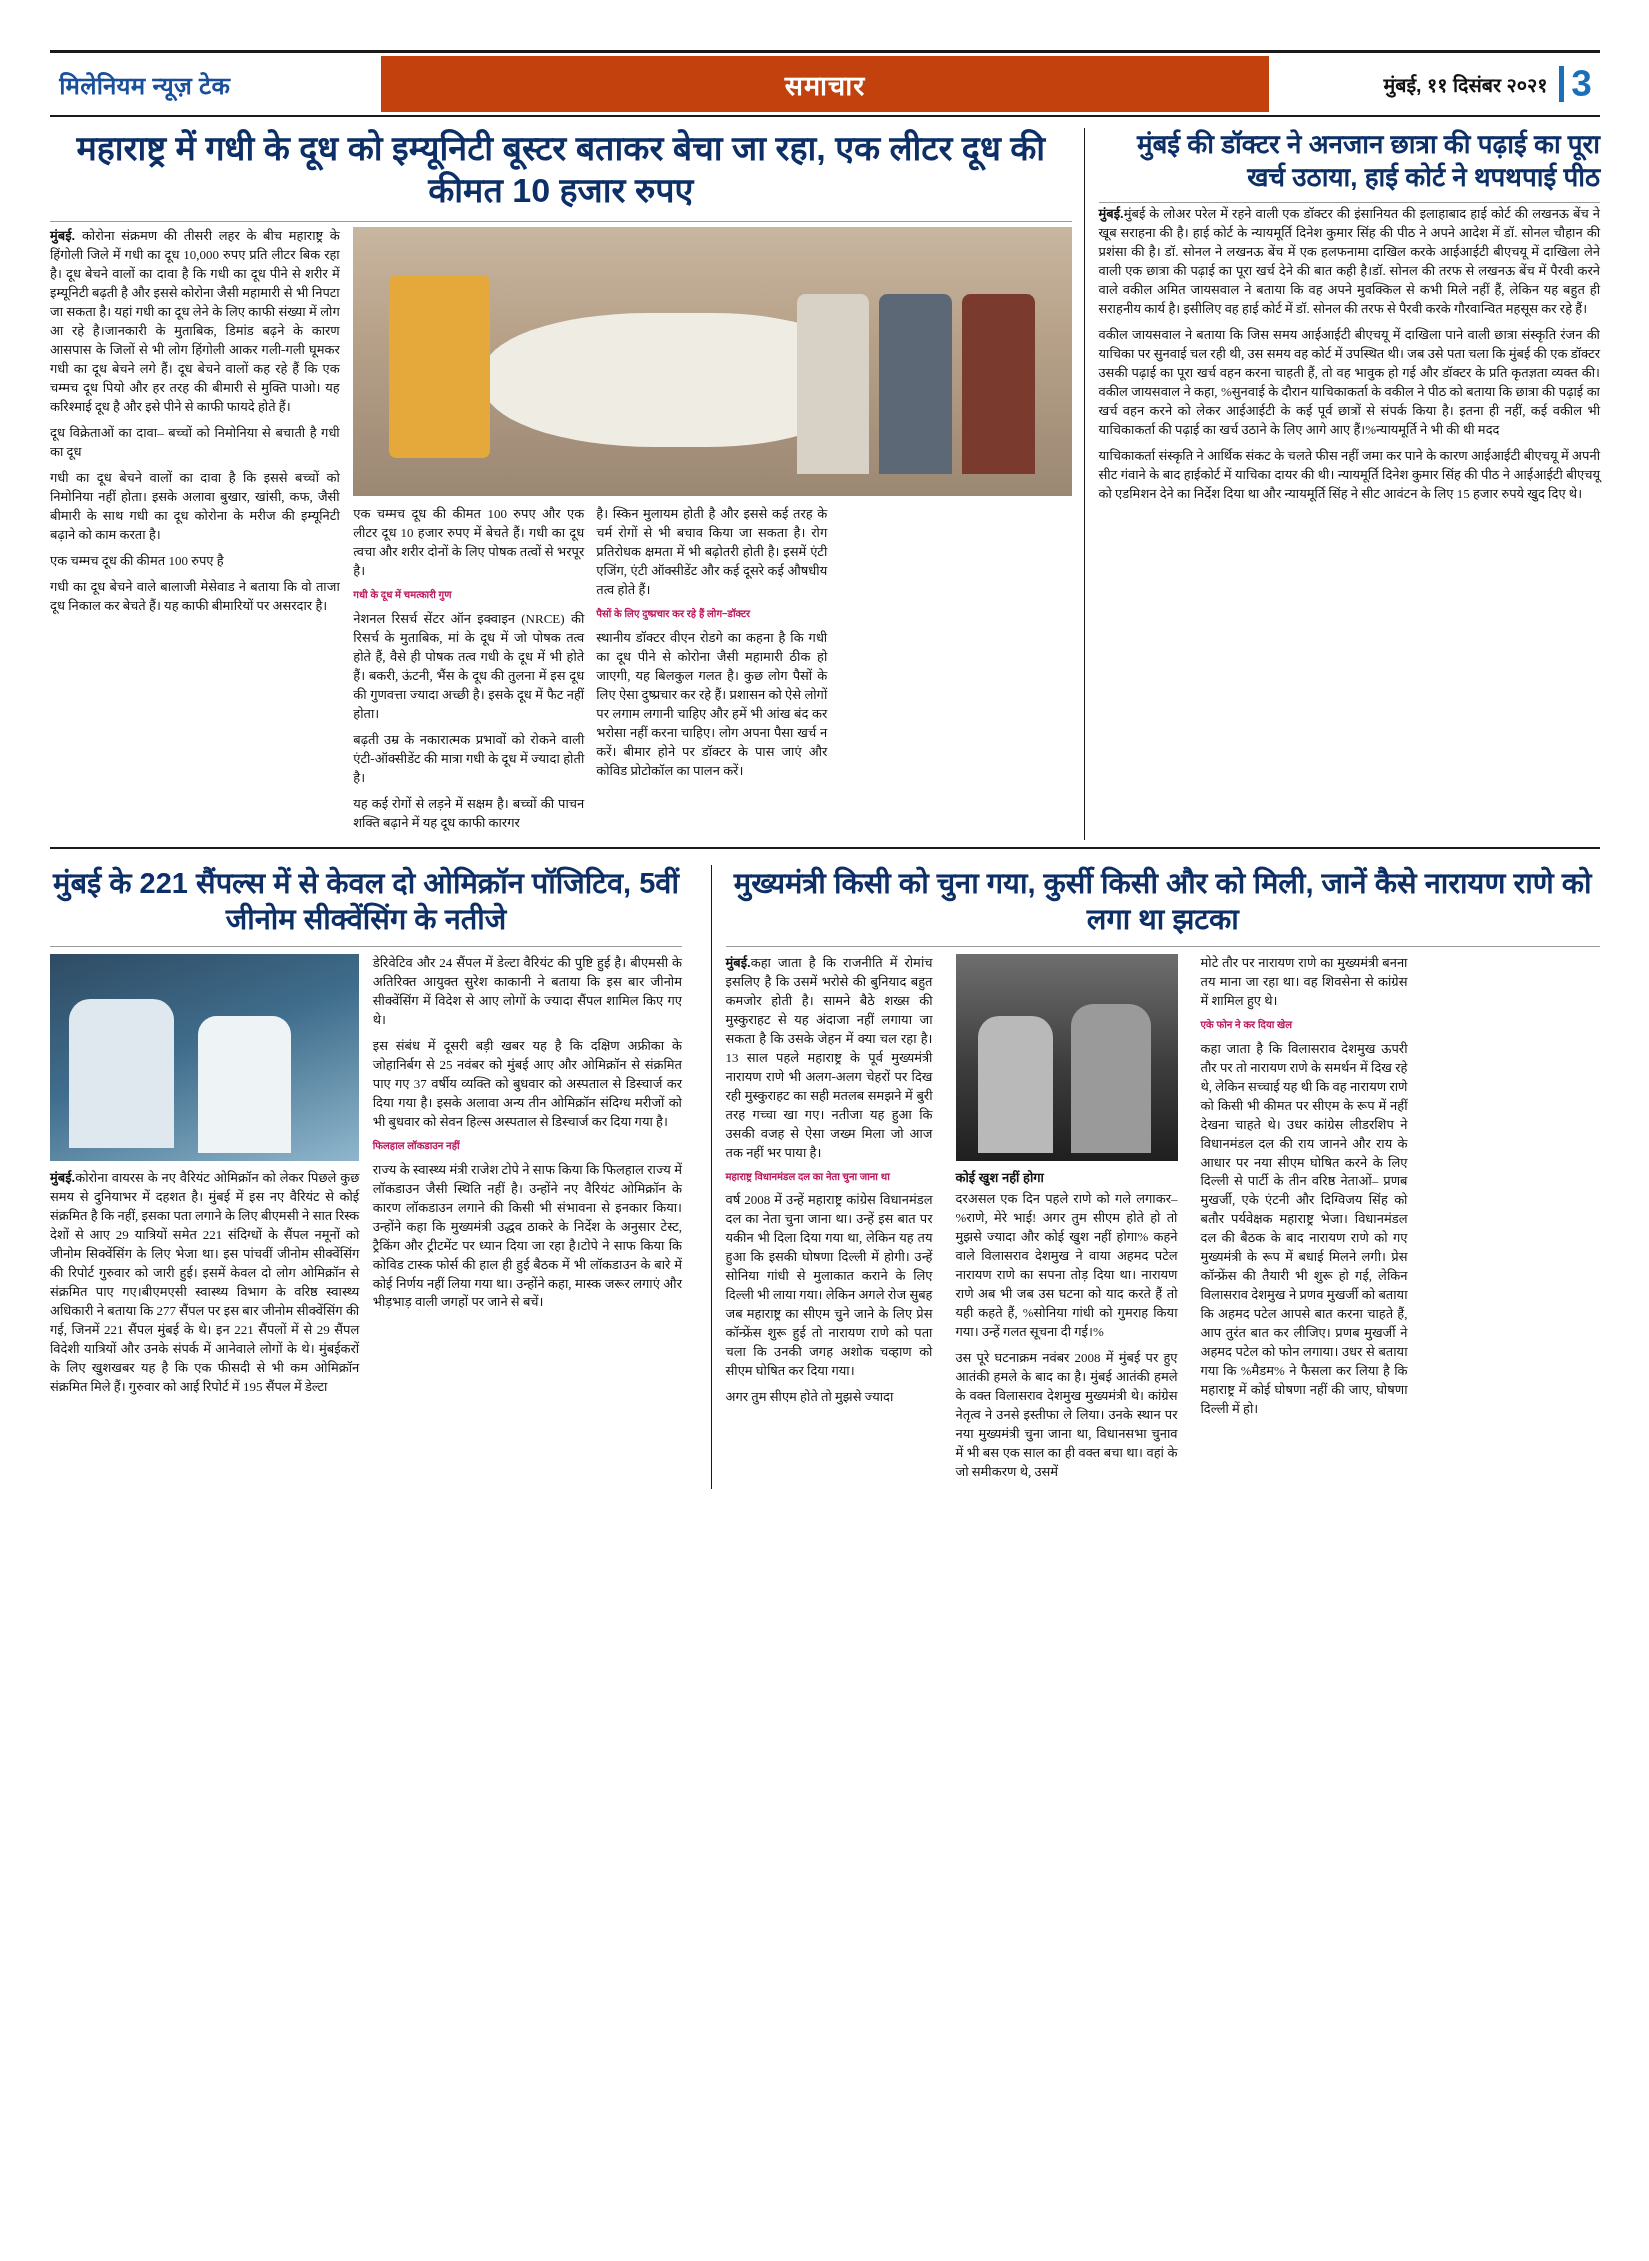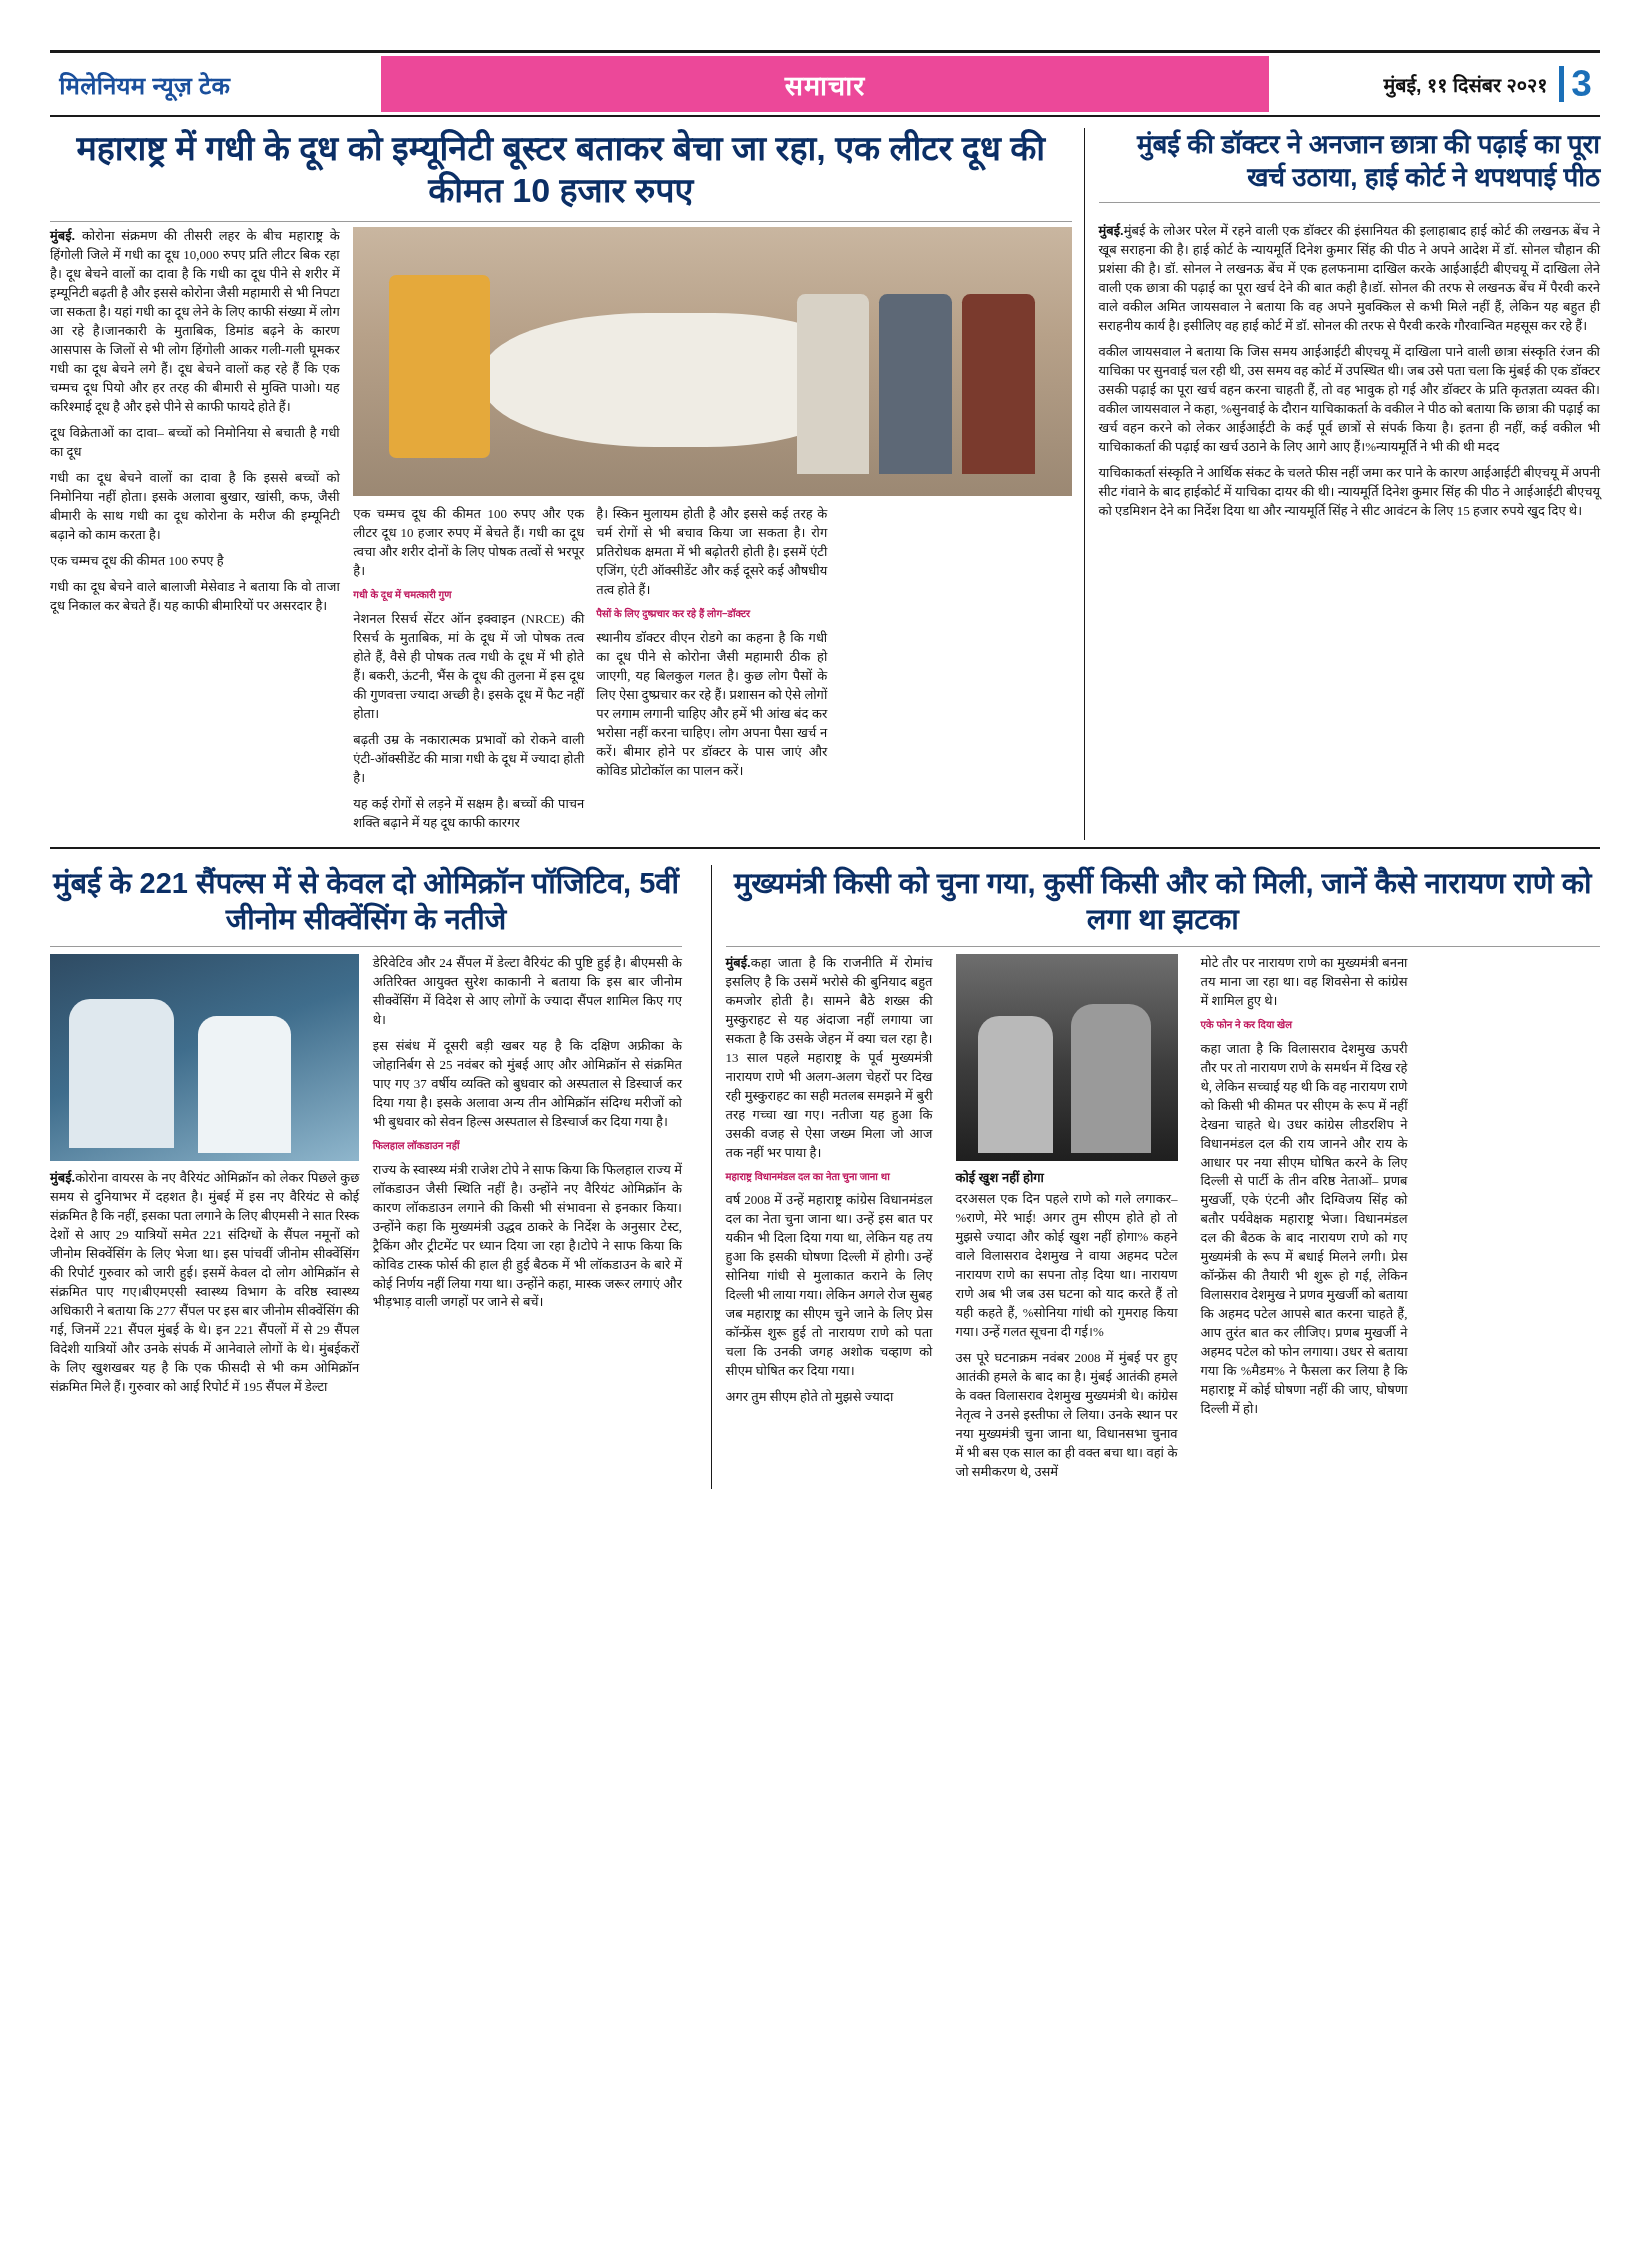--- a/index.html
+++ b/index.html
@@ -45,21 +45,21 @@
   }
   .mh-logo {
     font-family: "Liberation Sans", sans-serif;
     font-weight: bold;
     font-size: 24px;
     color: #1a4f9c;
     letter-spacing: 0.3px;
   }
   .mh-center {
     flex: 1;
-    background: #ec4899;
+    background: #c2410c;
     display: flex;
     align-items: center;
     justify-content: center;
     margin: 3.1px 0;
   }
   .mh-center-text {
     font-family: "Liberation Sans", sans-serif;
     font-weight: bold;
     font-size: 27px;
     color: #ffffff;
@@ -379,21 +379,21 @@
               </div>
               <div class="tl-sub-col"></div>
             </div>
           </div>
         </div>
       </div>
 
       <div class="top-right">
         <div class="headline">मुंबई की डॉक्टर ने अनजान छात्रा की पढ़ाई का पूरा खर्च उठाया, हाई कोर्ट ने थपथपाई पीठ</div>
         <hr class="rule-thin">
-        <div class="body-text" style="margin-top:19px;">
+        <div class="body-text" style="margin-top:2px;">
           <p><span class="lead-city">मुंबई.</span><span>मुंबई के लोअर परेल में रहने वाली एक डॉक्टर की इंसानियत की इलाहाबाद हाई कोर्ट की लखनऊ बेंच ने खूब सराहना की है। हाई कोर्ट के न्यायमूर्ति दिनेश कुमार सिंह की पीठ ने अपने आदेश में डॉ. सोनल चौहान की प्रशंसा की है। डॉ. सोनल ने लखनऊ बेंच में एक हलफनामा दाखिल करके आईआईटी बीएचयू में दाखिला लेने वाली एक छात्रा की पढ़ाई का पूरा खर्च देने की बात कही है।डॉ. सोनल की तरफ से लखनऊ बेंच में पैरवी करने वाले वकील अमित जायसवाल ने बताया कि वह अपने मुवक्किल से कभी मिले नहीं हैं, लेकिन यह बहुत ही सराहनीय कार्य है। इसीलिए वह हाई कोर्ट में डॉ. सोनल की तरफ से पैरवी करके गौरवान्वित महसूस कर रहे हैं।</span></p>
           <p>वकील जायसवाल ने बताया कि जिस समय आईआईटी बीएचयू में दाखिला पाने वाली छात्रा संस्कृति रंजन की याचिका पर सुनवाई चल रही थी, उस समय वह कोर्ट में उपस्थित थी। जब उसे पता चला कि मुंबई की एक डॉक्टर उसकी पढ़ाई का पूरा खर्च वहन करना चाहती हैं, तो वह भावुक हो गई और डॉक्टर के प्रति कृतज्ञता व्यक्त की।वकील जायसवाल ने कहा, %सुनवाई के दौरान याचिकाकर्ता के वकील ने पीठ को बताया कि छात्रा की पढ़ाई का खर्च वहन करने को लेकर आईआईटी के कई पूर्व छात्रों से संपर्क किया है। इतना ही नहीं, कई वकील भी याचिकाकर्ता की पढ़ाई का खर्च उठाने के लिए आगे आए हैं।%न्यायमूर्ति ने भी की थी मदद</p>
           <p>याचिकाकर्ता संस्कृति ने आर्थिक संकट के चलते फीस नहीं जमा कर पाने के कारण आईआईटी बीएचयू में अपनी सीट गंवाने के बाद हाईकोर्ट में याचिका दायर की थी। न्यायमूर्ति दिनेश कुमार सिंह की पीठ ने आईआईटी बीएचयू को एडमिशन देने का निर्देश दिया था और न्यायमूर्ति सिंह ने सीट आवंटन के लिए 15 हजार रुपये खुद दिए थे।</p>
         </div>
       </div>
     </div>
 
     <hr class="rule-thick" style="margin-top:7.2px;">
 
     <div class="bottom-section">

